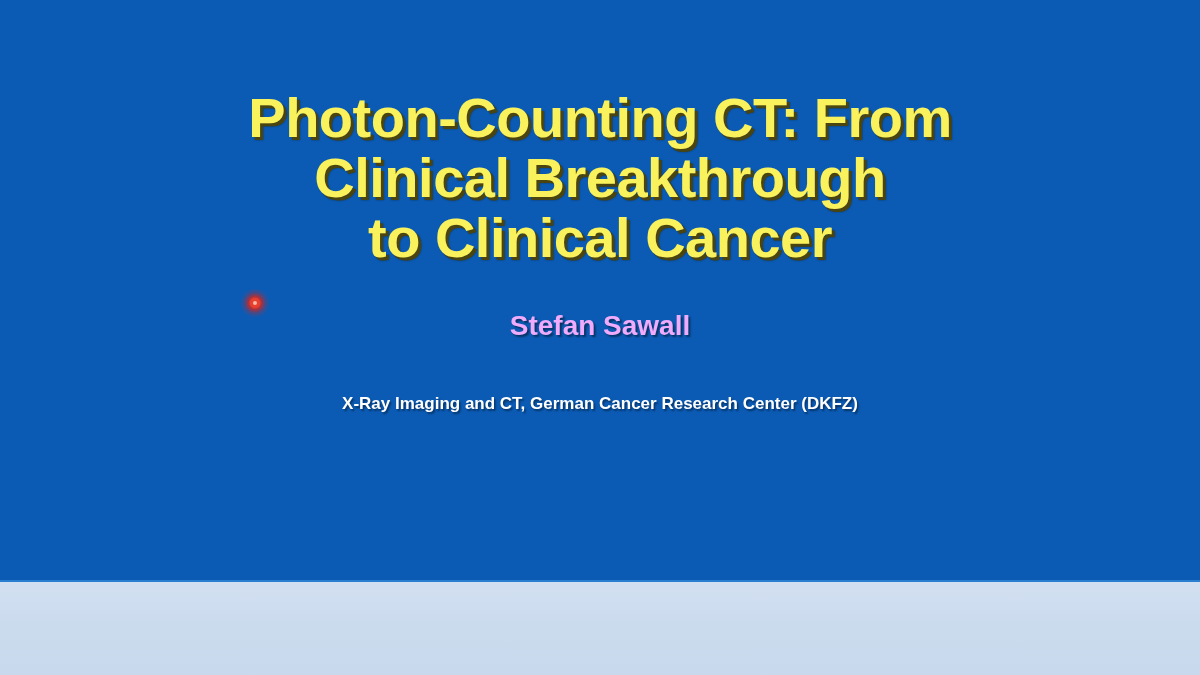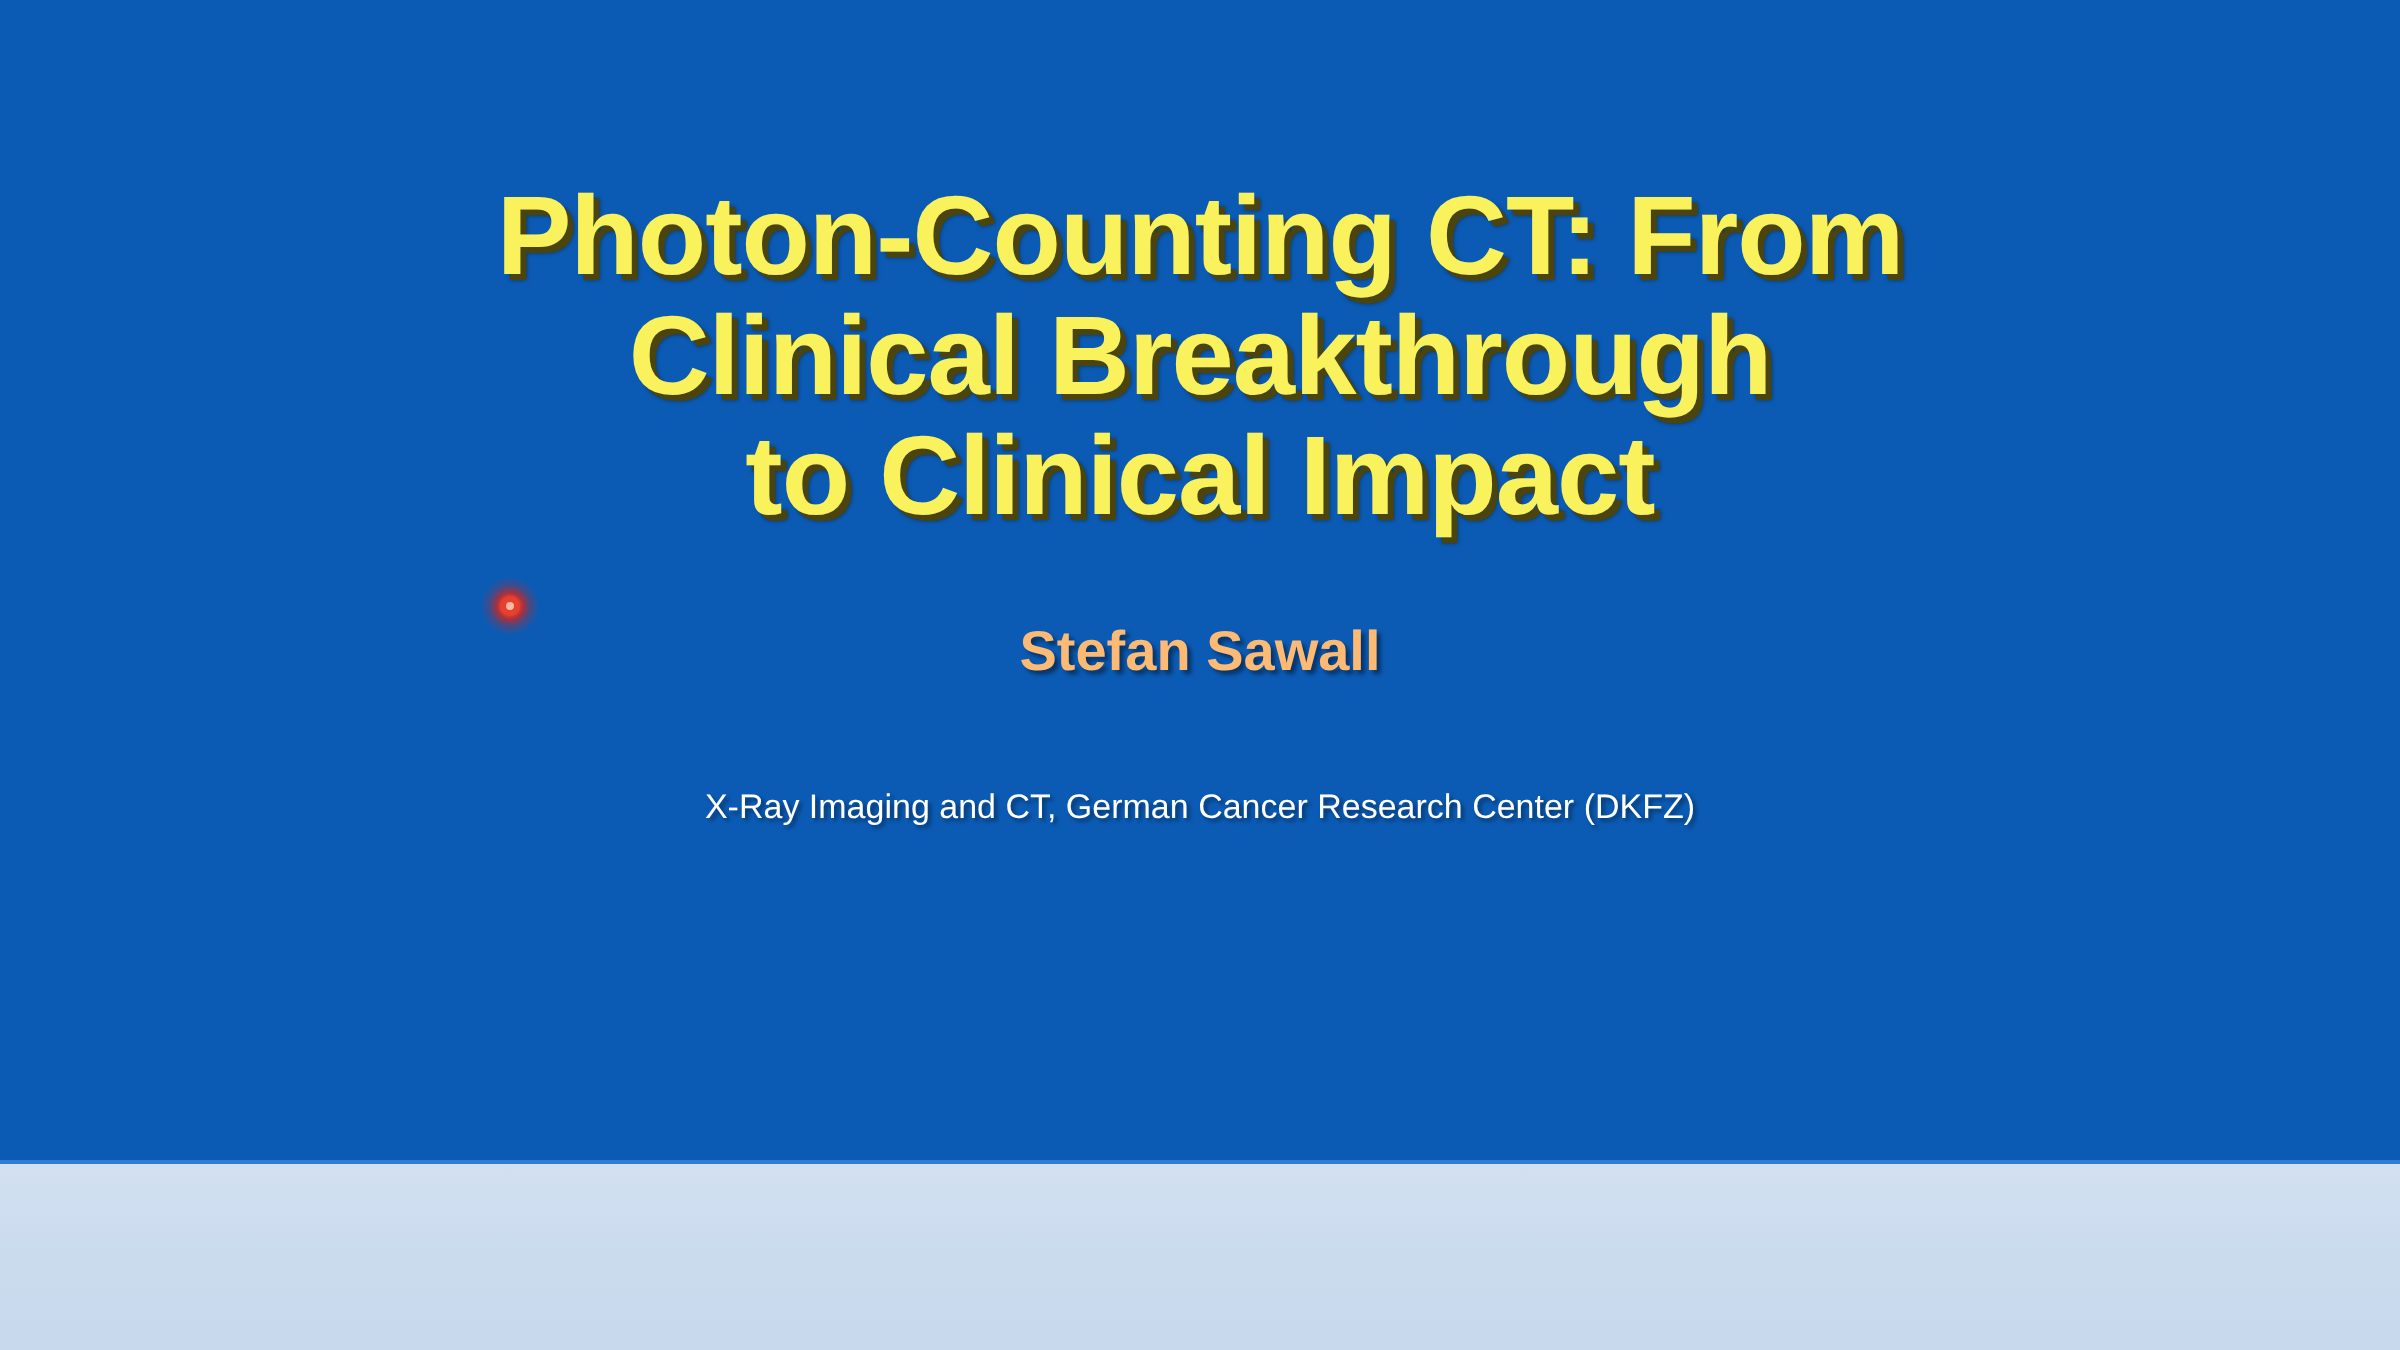--- a/index.html
+++ b/index.html
@@ -45,33 +45,33 @@
 
   
   #author {
     position: absolute;
     left: 0;
     top: 310px;
     width: 1200px;
     text-align: center;
     font-size: 28px;
     font-weight: bold;
-    color: #fdba74;
+    color: #f0abfc;
     text-shadow: 2px 2px 2px rgba(0,0,0,0.45);
     white-space: nowrap;
   }
 
   #affiliation {
     position: absolute;
     left: 0;
     top: 394px;
     width: 1200px;
     text-align: center;
     font-size: 17px;
-    font-weight: normal;
+    font-weight: bold;
     color: #ffffff;
     text-shadow: 1.5px 1.5px 2px rgba(0,0,0,0.45);
     white-space: nowrap;
   }
 
   
   #pointer {
     position: absolute;
     left: 241px;
     top: 289px;
@@ -111,21 +111,21 @@
   }
 </style>
 </head>
 <body>
 
 <div id="slide">
 
   <div id="title-block">
     <span class="title-line">Photon-Counting CT: From</span>
     <span class="title-line">Clinical Breakthrough</span>
-    <span class="title-line">to Clinical Impact</span>
+    <span class="title-line">to Clinical Cancer</span>
   </div>
 
   <div id="author">Stefan Sawall</div>
 
   <div id="affiliation">X-Ray Imaging and CT, German Cancer Research Center (DKFZ)</div>
 
   <div id="pointer"></div>
 
   <div id="footer">
 

